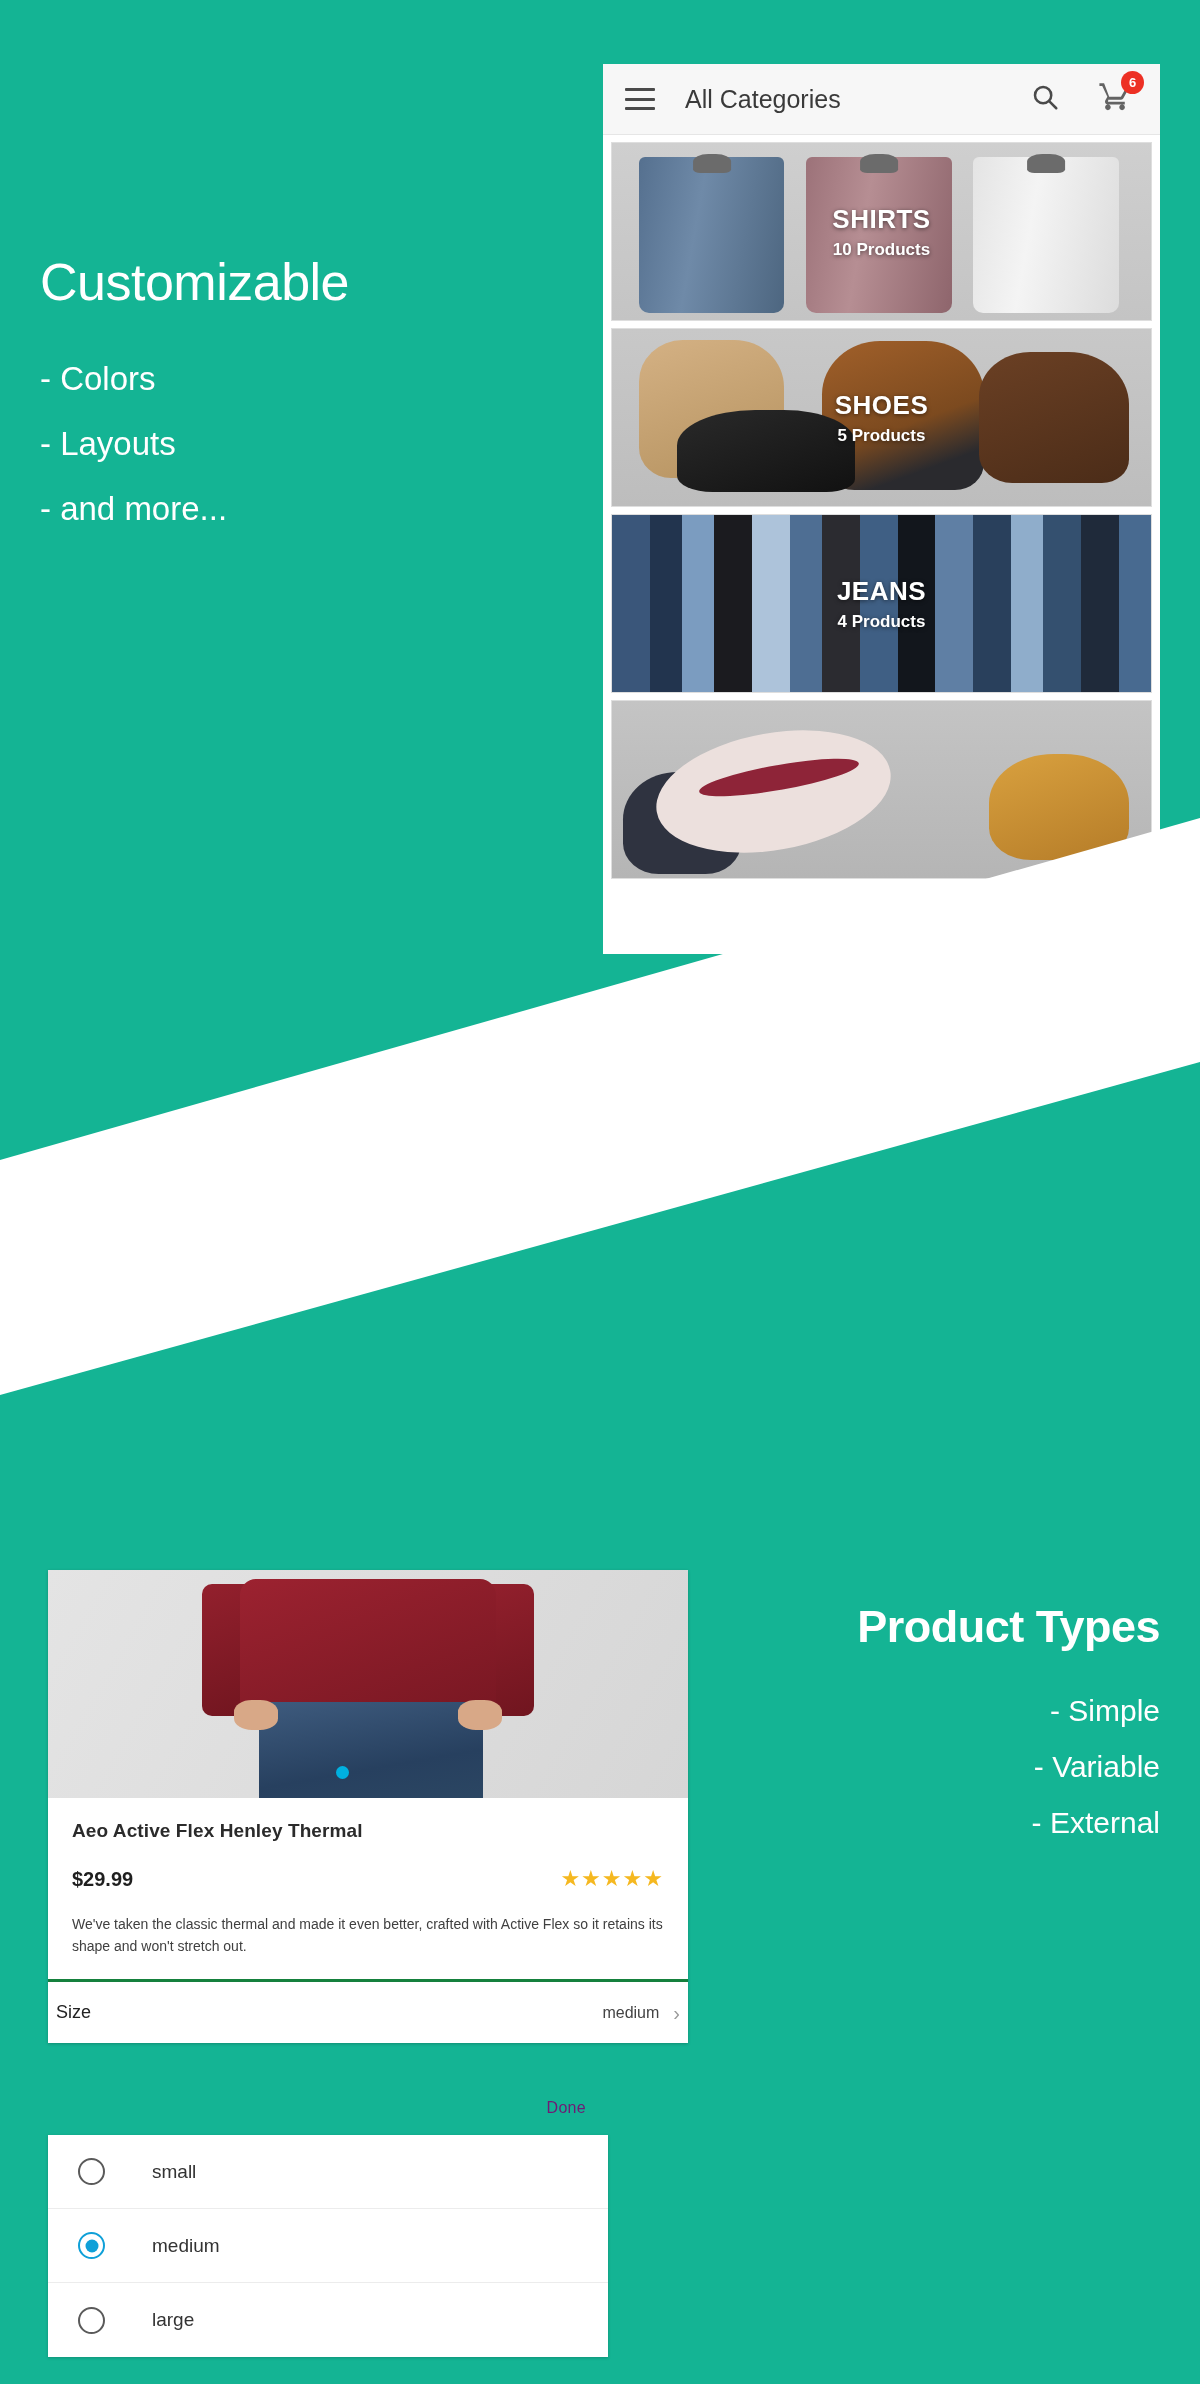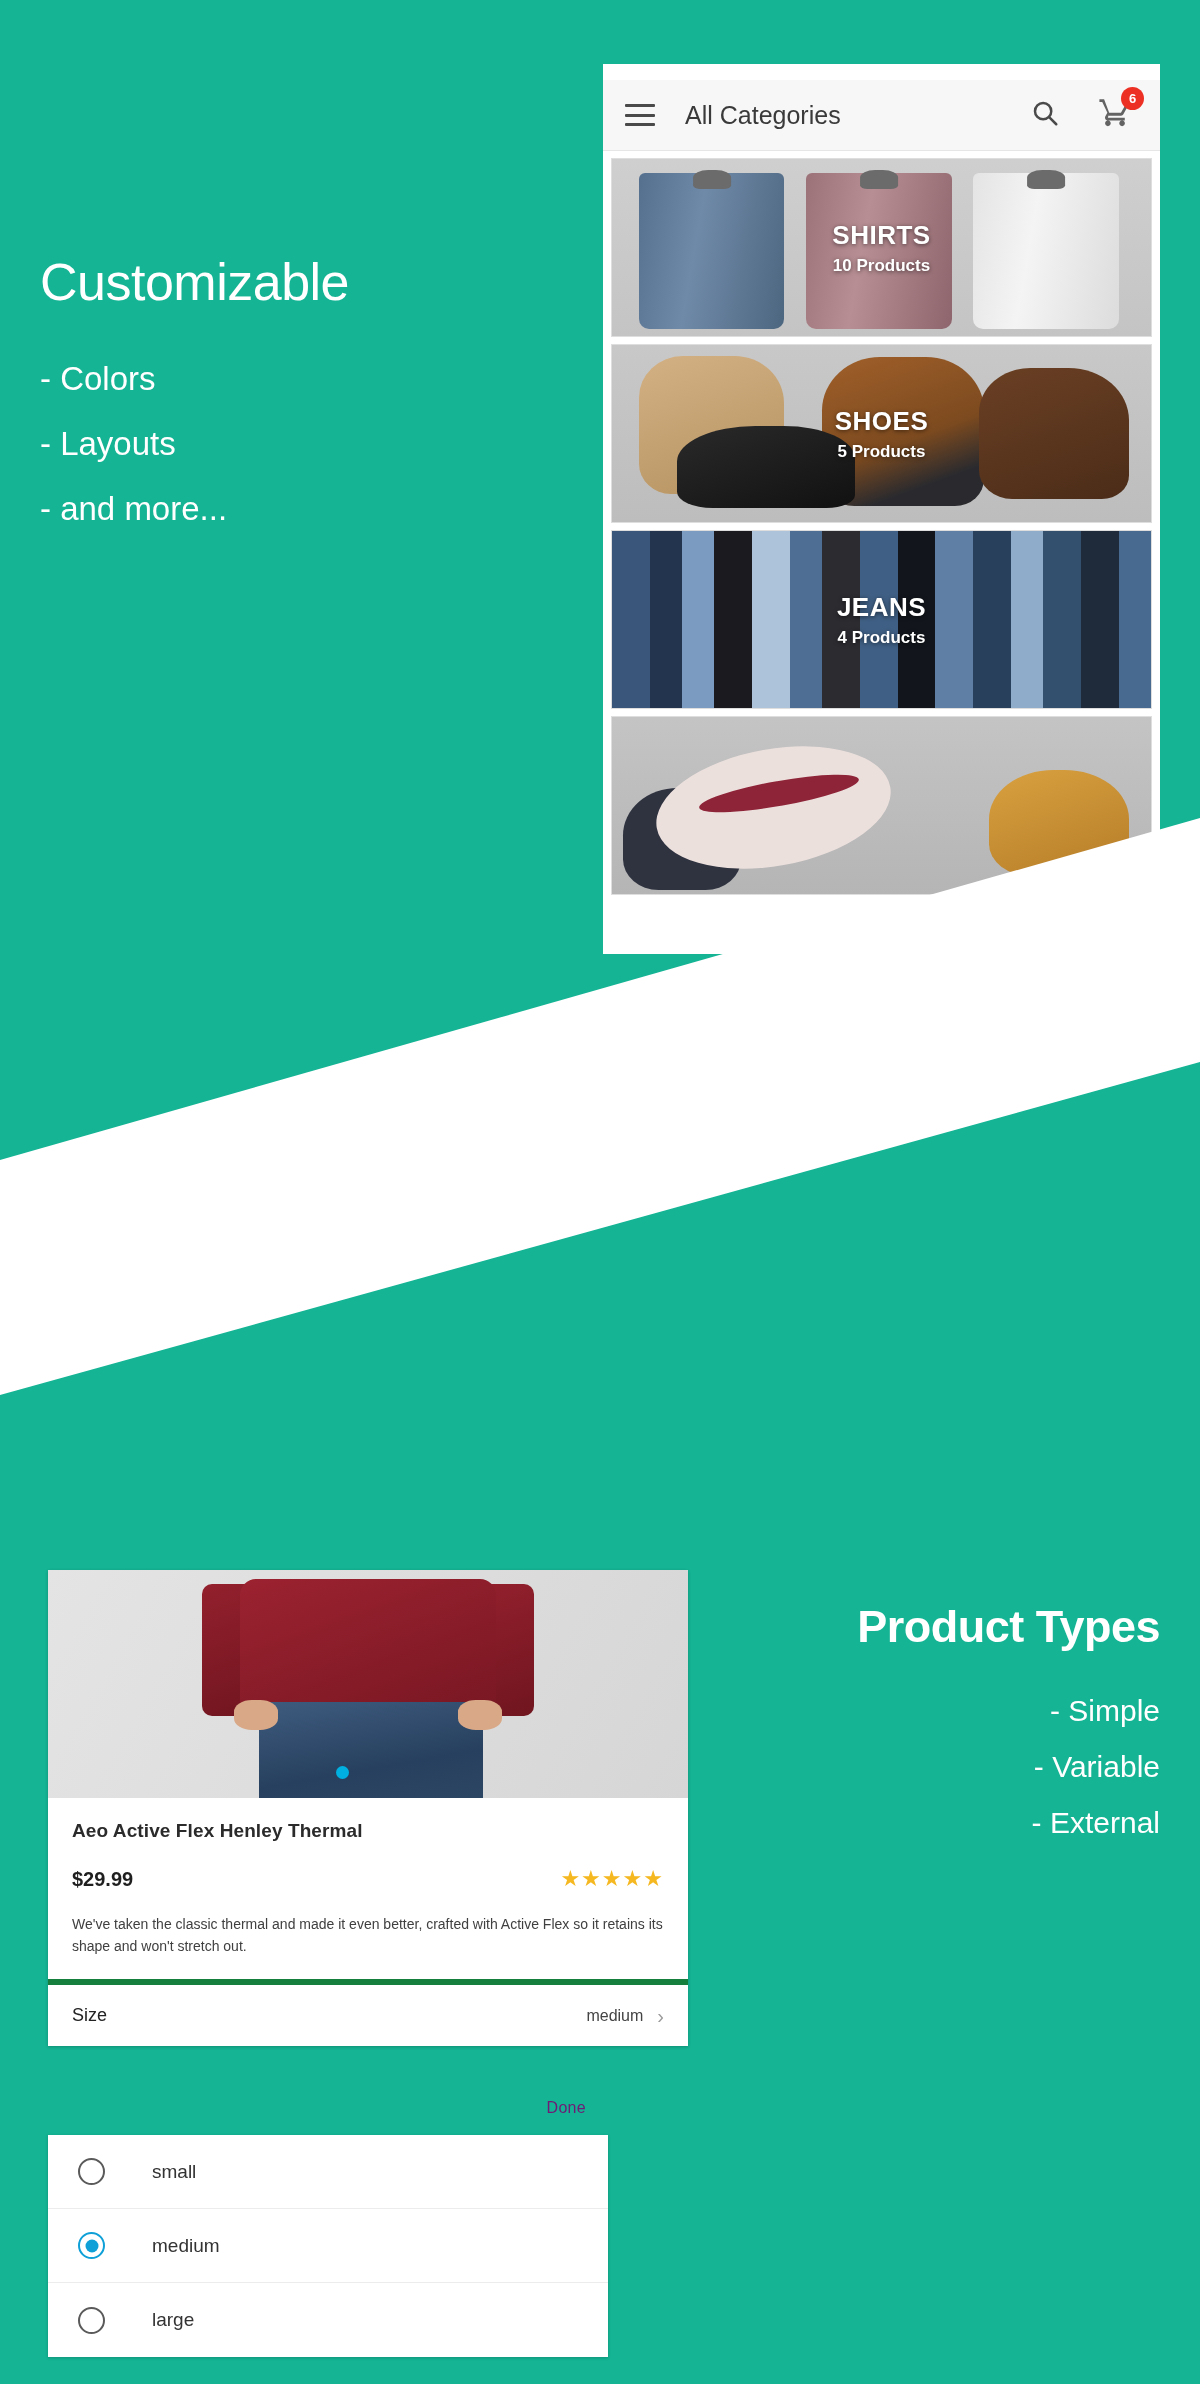--- a/index.html
+++ b/index.html
@@ -51,21 +51,20 @@
     overflow:hidden;
     z-index:8;
   }
   #cat-appbar {
     height:71px;
     background:#f7f7f7;
     display:flex;
     align-items:center;
     padding:0 22px;
     border-bottom:1px solid #e6e6e6;
-    margin-top:16px;
   }
   #hamburger-icon {
     width:30px; height:22px;
     display:flex; flex-direction:column; justify-content:space-between;
     margin-right:30px;
   }
   #hamburger-icon i { display:block; height:3px; background:#4a4a4a; border-radius:1px; }
   #hamburger-icon i:nth-child(2){ width:100%; }
   #appbar-title {
     flex:1;
@@ -259,23 +258,23 @@
   #product-price { font-size:20px; font-weight:bold; color:#1f1f1f; }
   #rating-stars { font-size:22px; color:#f5b820; letter-spacing:1px; }
   #product-desc {
     margin-top:22px;
     font-size:14px;
     line-height:1.55;
     color:#404040;
     padding-bottom:22px;
   }
   #size-row {
-    border-top:6px solid #15803d;
+    border-top:3px solid #15803d;
     display:flex; align-items:center; justify-content:space-between;
-    padding:20px 24px;
+    padding:20px 8px;
   }
   #size-label { font-size:18px; color:#222; }
   #size-value-wrap { display:flex; align-items:center; gap:14px; }
   #size-value { font-size:16px; color:#444; }
   #size-chevron { color:#9b9b9b; font-size:20px; line-height:1; }
 
   
   #picker-bar {
     position:absolute;
     left:48px; top:2085px;

